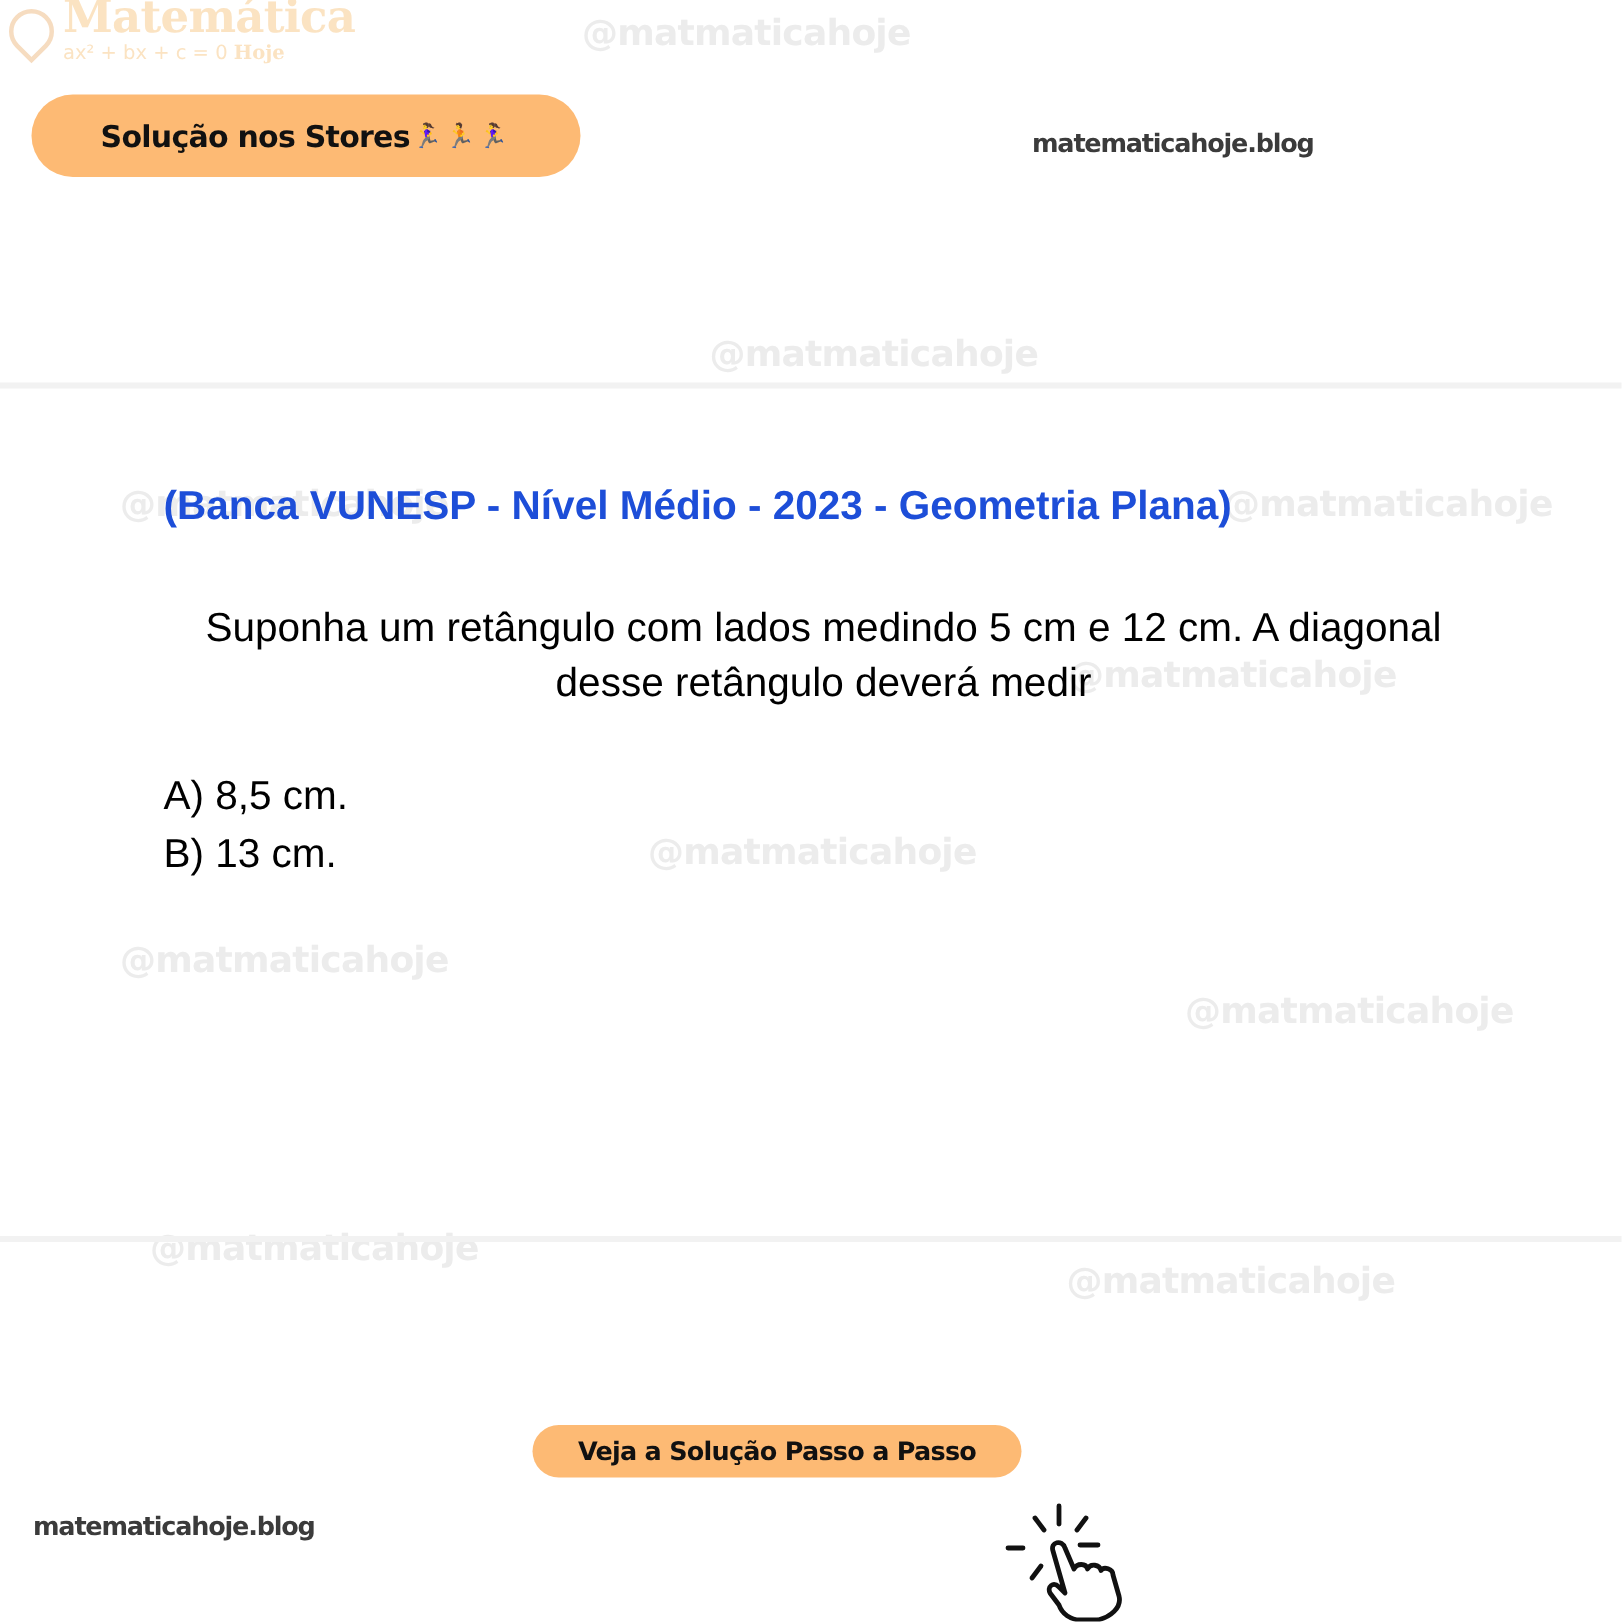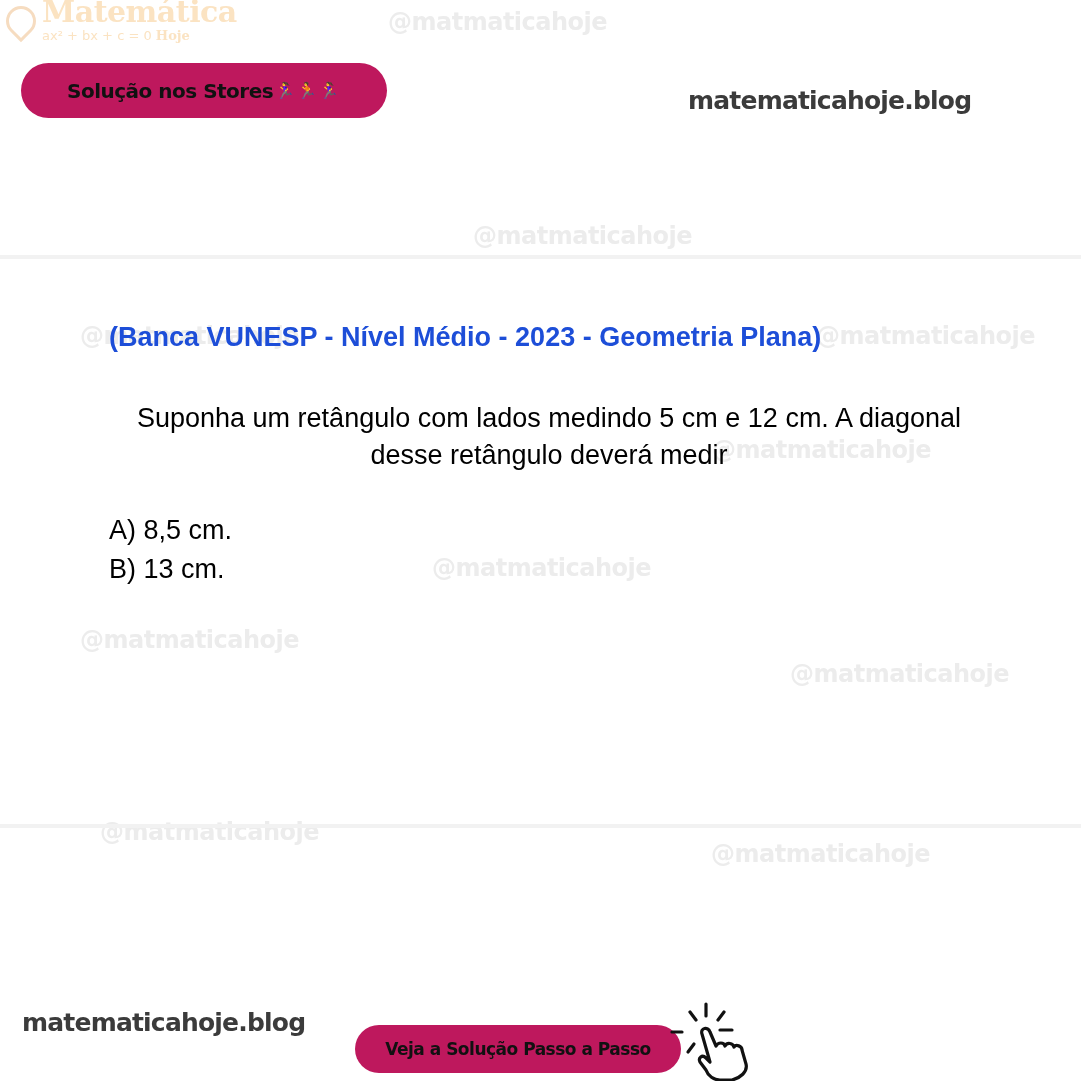--- a/index.html
+++ b/index.html
@@ -7,26 +7,26 @@
     .abs { position: absolute; }
 
     .watermark { position: absolute; font-family: "DejaVu Sans", sans-serif; font-weight: bold; color: #ececec; font-size: 24px; letter-spacing: -0.5px; white-space: nowrap; z-index: 0; }
 
     .logo { left: 2px; top: 0px; width: 230px; height: 52px; z-index: 1; }
     .logo-title { position: absolute; left: 40px; top: -6px; font-family: "DejaVu Serif", serif; font-weight: bold; font-size: 30px; color: #fbe3c2; letter-spacing: -0.5px; }
     .logo-sub { position: absolute; left: 40px; top: 28px; font-family: "DejaVu Sans", sans-serif; font-size: 13px; color: #fbe3c2; white-space: nowrap; }
     .logo-sub b { font-family: "DejaVu Serif", serif; }
     .logo-pin { position: absolute; left: 4px; top: 6px; width: 30px; height: 30px; border-radius: 50% 50% 50% 0; transform: rotate(-45deg); border: 3px solid #f6dcc0; box-sizing: border-box; }
 
-    .pill { position: absolute; background: #be185d; border-radius: 30px; display: flex; align-items: center; justify-content: center; font-family: "DejaVu Sans", sans-serif; font-weight: bold; color: #111; white-space: nowrap; z-index: 2; }
+    .pill { position: absolute; background: #fdba74; border-radius: 30px; display: flex; align-items: center; justify-content: center; font-family: "DejaVu Sans", sans-serif; font-weight: bold; color: #111; white-space: nowrap; z-index: 2; }
     .pill-top { left: 21px; top: 63px; width: 366px; height: 55px; font-size: 20px; letter-spacing: -0.5px; }
-    .pill-bottom { left: 355px; top: 1025px; width: 326px; height: 48px; font-size: 17px; letter-spacing: -0.5px; }
+    .pill-bottom { left: 355px; top: 950px; width: 326px; height: 35px; font-size: 17px; letter-spacing: -0.5px; }
     .runners { font-size: 16px; margin-left: 2px; letter-spacing: 2px; }
 
-    .site { position: absolute; font-family: "DejaVu Sans", sans-serif; font-weight: bold; color: #3b3b3b; font-size: 25px; letter-spacing: -0.8px; white-space: nowrap; z-index: 2; }
+    .site { position: absolute; font-family: "DejaVu Sans", sans-serif; font-weight: bold; color: #3b3b3b; font-size: 17px; letter-spacing: -0.8px; white-space: nowrap; z-index: 2; }
     .site-top { left: 688px; top: 86px; }
     .site-bottom { left: 22px; top: 1008px; }
 
     .divider { position: absolute; left: 0; width: 1081px; height: 4px; background: #f2f2f2; z-index: 0; }
 
     .title { position: absolute; left: 109px; top: 322px; font-family: "Liberation Sans", sans-serif; font-weight: bold; font-size: 27px; color: #1d4ed8; white-space: nowrap; z-index: 2; }
     .body-text { position: absolute; left: 109px; top: 400px; width: 880px; font-family: "Liberation Sans", sans-serif; font-size: 27px; line-height: 37px; color: #000; z-index: 2; text-align: center; }
     .options { position: absolute; left: 109px; top: 511px; font-family: "Liberation Sans", sans-serif; font-size: 27px; line-height: 38.5px; color: #000; z-index: 2; }
     .option { white-space: nowrap; }
 

